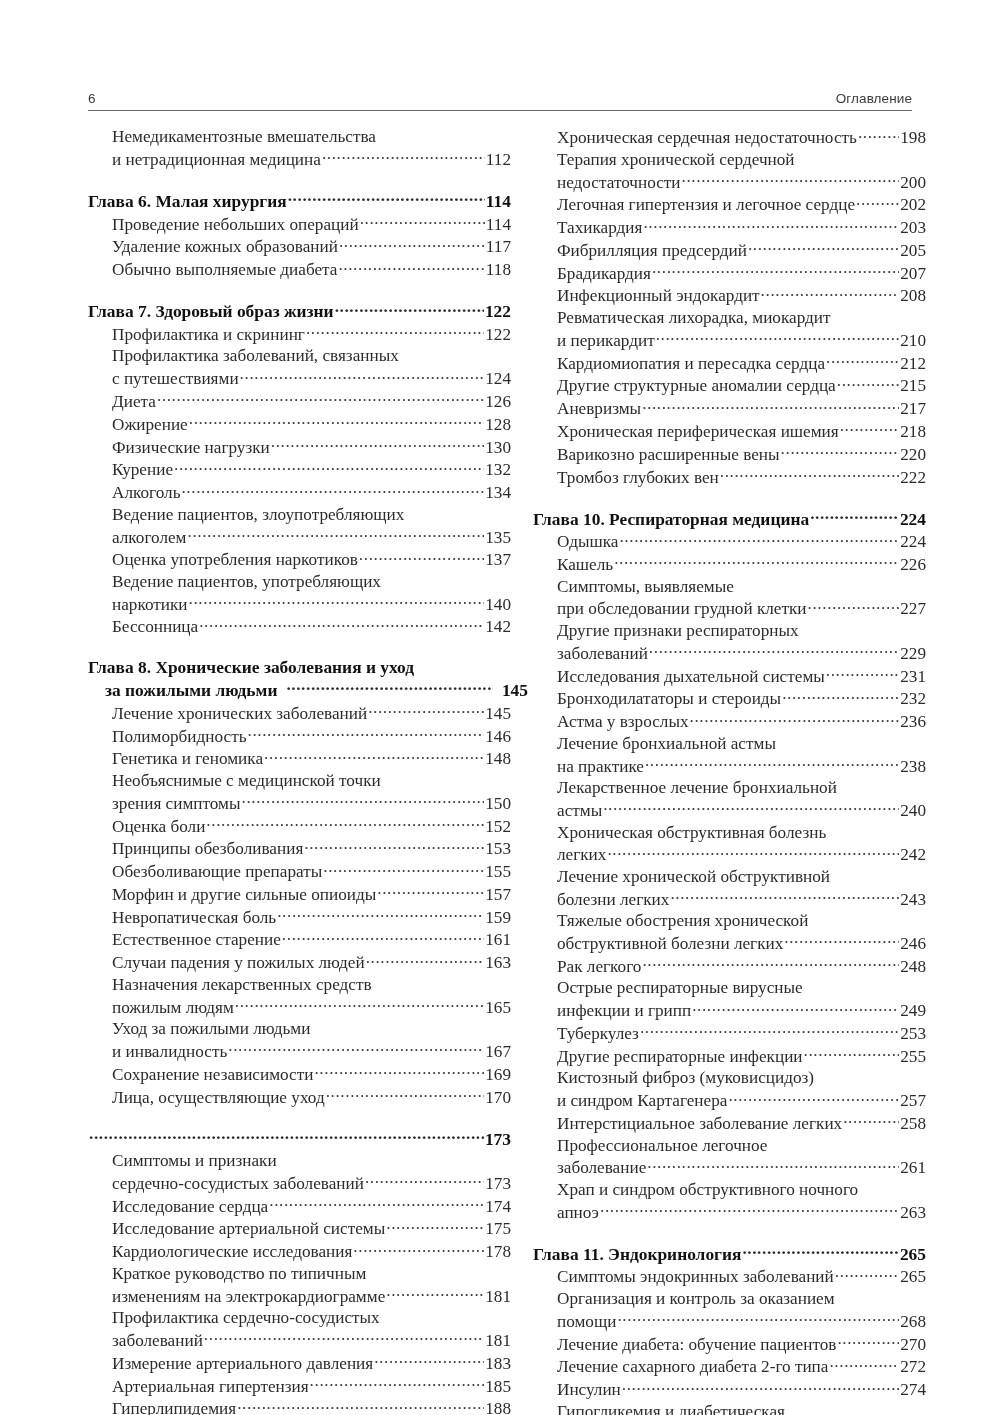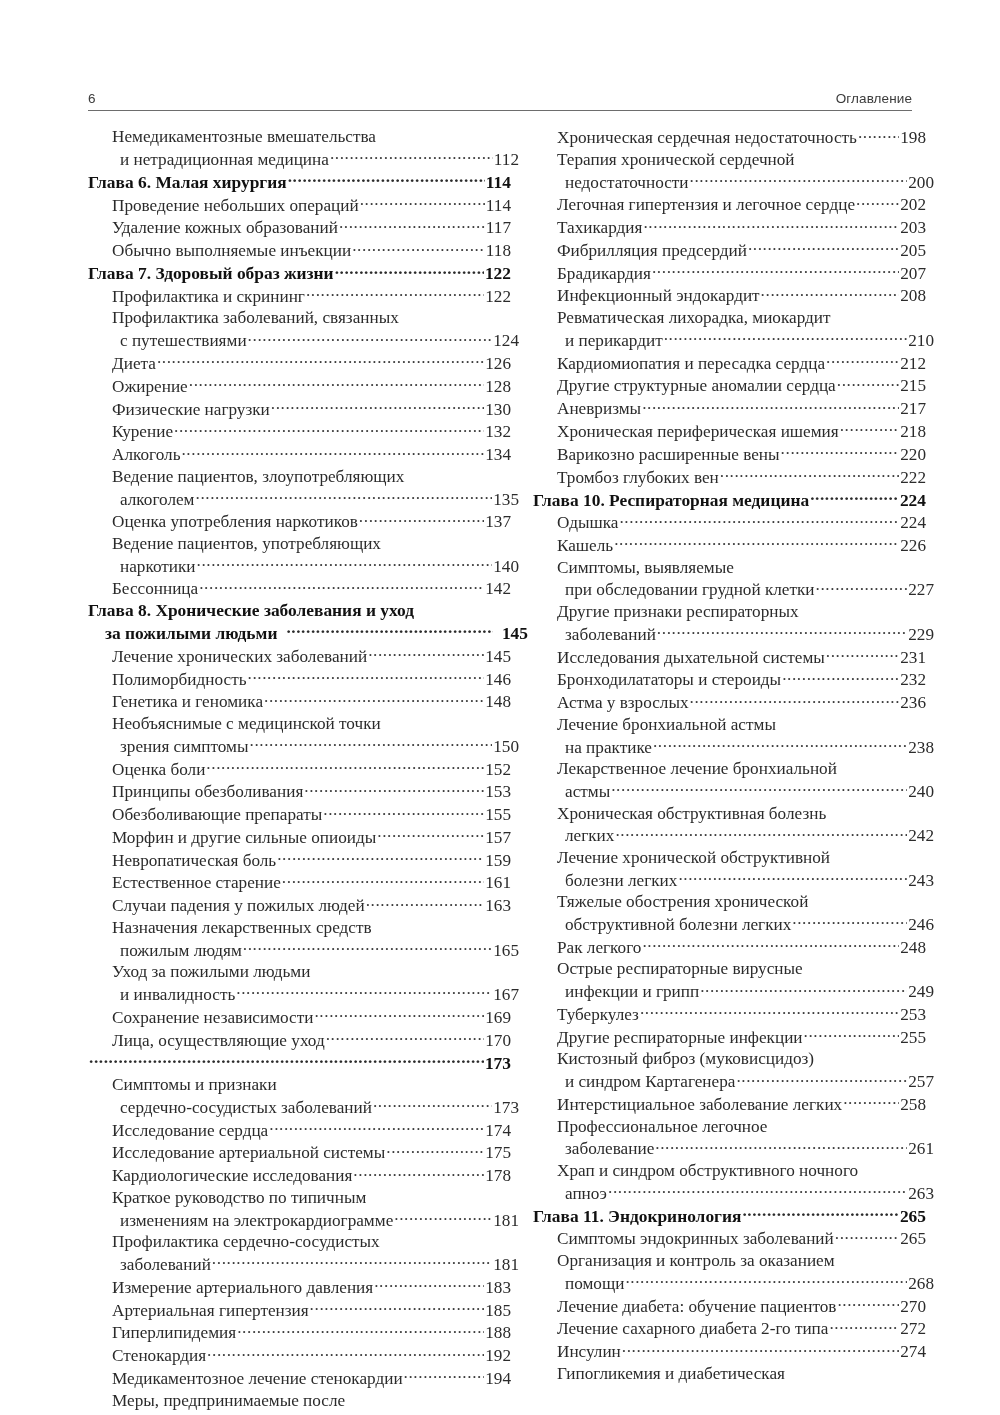--- a/index.html
+++ b/index.html
@@ -106,28 +106,29 @@
     text-align: right;
     font-variant-numeric: lining-nums;
   }
   
   .toc-entry .cont {
     white-space: pre;
   }
 
   
   .entry-sub   { padding-left: 24px; }
-  .entry-sub .wrap-indent { padding-left: 0px; margin-left: 8px; }
+  .entry-sub .wrap-indent { padding-left: 0px; }
 
   
   .entry-chapter {
     padding-left: 0px;
     font-weight: bold;
     font-size: 17.4px;
     color: #111111;
+    margin-top: 19px;
   }
   .entry-chapter .leader::after { color: #2a2a2a; }
   .entry-chapter .wrap-indent { padding-left: 17px; gap: 8px; }
 </style>
 </head>
 <body>
 
 <div class="page">
 
   <div class="running-head">
@@ -164,21 +165,21 @@
         </div>
         <div class="toc-entry entry-sub">
           <div class="line">
             <span class="title">Удаление кожных образований</span>
             <span class="leader"></span>
             <span class="pageno">117</span>
           </div>
         </div>
         <div class="toc-entry entry-sub">
           <div class="line">
-            <span class="title">Обычно выполняемые инъекции</span>
+            <span class="title">Обычно выполняемые диабета</span>
             <span class="leader"></span>
             <span class="pageno">118</span>
           </div>
         </div>
         <div class="toc-entry entry-chapter">
           <div class="line">
             <span class="title">Глава 7. Здоровый образ жизни</span>
             <span class="leader"></span>
             <span class="pageno">122</span>
           </div>

